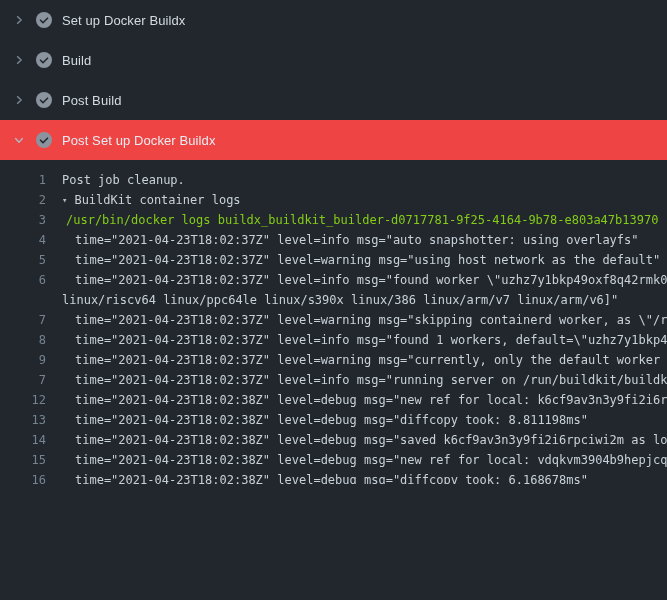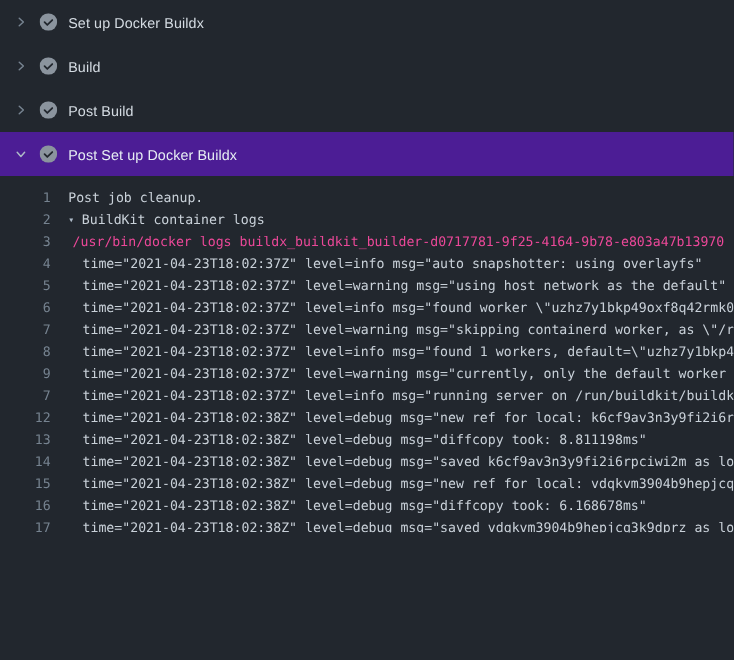--- a/index.html
+++ b/index.html
@@ -18,21 +18,21 @@
     height: 40px;
     display: flex;
     align-items: center;
     padding-left: 10px;
     padding-right: 16px;
     color: #d4dbe2;
     font-size: 13px;
     cursor: pointer;
     user-select: none;
   }
-  .step-row.expanded { background: #4c1d95; color: #e6edf3; }
+  .step-row.expanded { background: #ef4444; color: #e6edf3; }
   .chev {
     width: 18px;
     height: 16px;
     display: flex;
     align-items: center;
     justify-content: center;
     flex: 0 0 18px;
   }
   .chev.down svg { transform: rotate(90deg); }
   .status {
@@ -58,21 +58,21 @@
   .ln {
     flex: 0 0 56px;
     width: 56px;
     text-align: right;
     padding-right: 10px;
     color: #768390;
     cursor: pointer;
     user-select: none;
   }
   .lt { flex: 1 1 auto; overflow: hidden; padding-left: 6px; }
-  .k-command .lt { color: #ec4899; padding-left: 10px; }
+  .k-command .lt { color: #84cc16; padding-left: 10px; }
   .k-output .lt  { padding-left: 19px; }
   .k-wrap .lt    { padding-left: 6px; }
   .tri {
     display: inline-block;
     font-size: 9px;
     margin-right: 7px;
     color: #adbac7;
     vertical-align: 1px;
     cursor: pointer;
   }
@@ -160,20 +160,24 @@
     <span class="lt">time="2021-04-23T18:02:37Z" level=info msg="auto snapshotter: using overlayfs"</span>
   </div>
       <div class="log-row k-output">
     <span class="ln">5</span>
     <span class="lt">time="2021-04-23T18:02:37Z" level=warning msg="using host network as the default"</span>
   </div>
       <div class="log-row k-output">
     <span class="ln">6</span>
     <span class="lt">time="2021-04-23T18:02:37Z" level=info msg="found worker \"uzhz7y1bkp49oxf8q42rmk0xj</span>
   </div>
+      <div class="log-row k-wrap">
+    <span class="ln"></span>
+    <span class="lt">linux/riscv64 linux/ppc64le linux/s390x linux/386 linux/arm/v7 linux/arm/v6]"</span>
+  </div>
       <div class="log-row k-output">
     <span class="ln">7</span>
     <span class="lt">time="2021-04-23T18:02:37Z" level=warning msg="skipping containerd worker, as \"/run</span>
   </div>
       <div class="log-row k-output">
     <span class="ln">8</span>
     <span class="lt">time="2021-04-23T18:02:37Z" level=info msg="found 1 workers, default=\"uzhz7y1bkp49o</span>
   </div>
       <div class="log-row k-output">
     <span class="ln">9</span>

